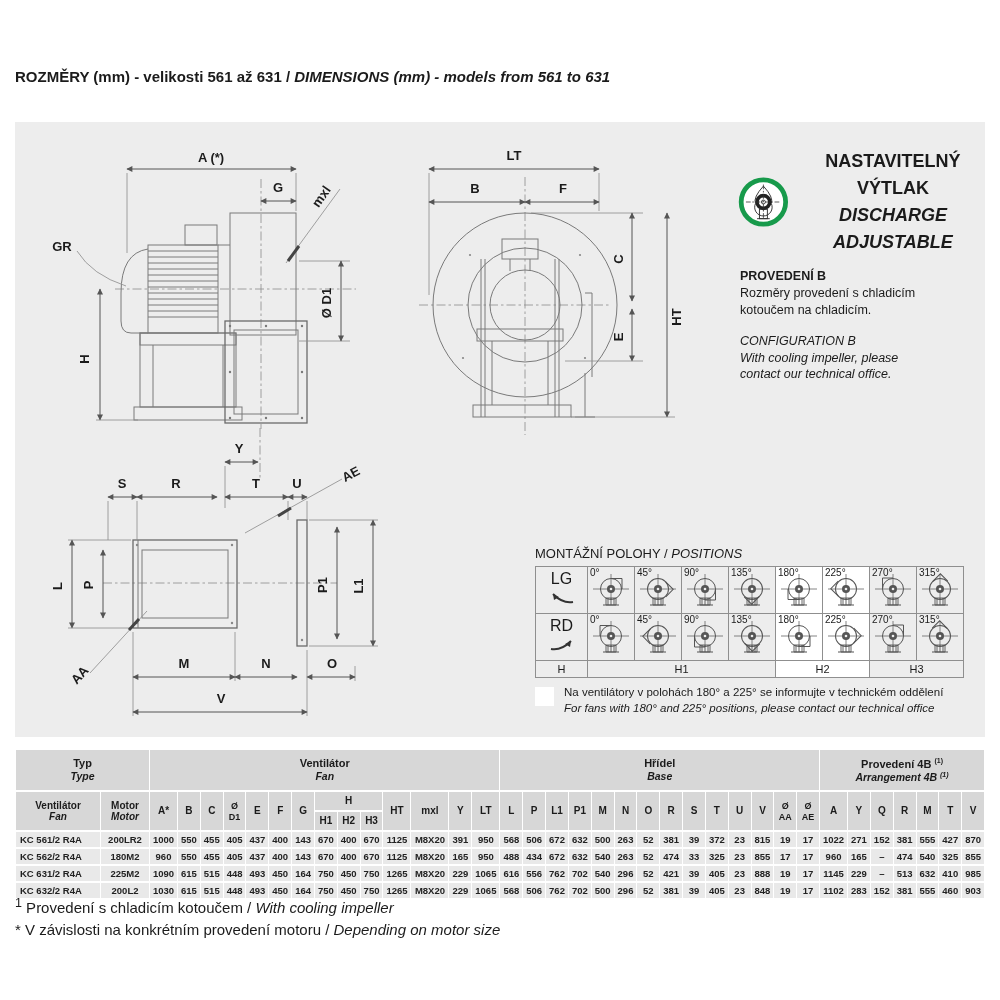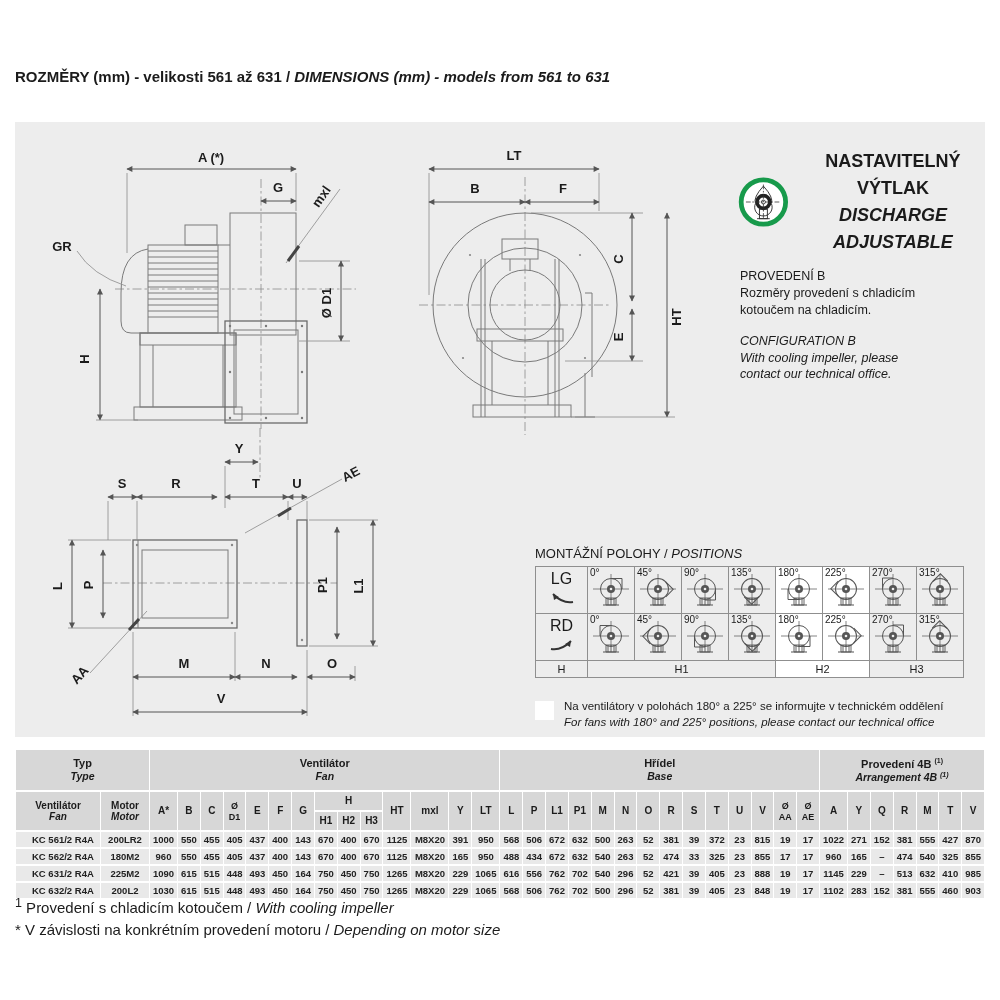--- a/index.html
+++ b/index.html
@@ -19,46 +19,46 @@
   .ext { stroke:#8a8a8a; fill:none; stroke-width:0.8; }
   .thk { stroke:#444; stroke-width:3; }
 
   .svg-side { position:absolute; left:5px; top:11px; }
   .svg-front { position:absolute; left:380px; top:11px; }
   .svg-top { position:absolute; left:30px; top:306px; }
 
   .badge { position:absolute; left:723px; top:26px; display:flex; align-items:center; gap:12px; }
   .badge-text { font-size:18px; font-weight:700; line-height:1.5;text-align:center; }
   .config { position:absolute; left:725px; top:146px; font-size:12.5px; line-height:1.35; }
-  .config .hd { font-weight:400; }
+  .config .hd { font-weight:700; }
   .config .sp { height:14px; }
 
   .positions { position:absolute; left:520px; top:424px; width:440px; }
   .pos-title { font-size:13px; margin-bottom:5px; }
   .pos-table { border-collapse:collapse; }
   .pos-table td { border:1px solid #8f8f8f; padding:0; text-align:center; vertical-align:top; }
   .pos-table td.hl { background:#ffffff; }
   .pos-cell { position:relative; width:46px; height:46px; }
   .pos-ang { position:absolute; left:2px; top:0px; font-size:10px; font-weight:400; }
   .pos-cell svg { position:absolute; left:3px; top:6px; }
   .pos-lbl { width:52px; height:46px; vertical-align:middle !important; }
   .pos-lbl .t { font-size:16px; font-weight:400; }
   .pos-foot { font-size:11px; font-weight:400; height:16px; line-height:16px; vertical-align:middle !important; }
-  .pos-note { display:flex; gap:10px; margin-top:21px; font-size:11.5px; line-height:1.35; }
+  .pos-note { display:flex; gap:10px; margin-top:7px; font-size:11.5px; line-height:1.35; }
   .swatch { width:19px; height:19px; background:#fff; flex:0 0 auto; margin-top:2px; }
 
   .dim-table { position:absolute; left:15px; top:748px; width:970px; border-collapse:separate; border-spacing:1px 2px; table-layout:fixed; }
   .dim-table th, .dim-table td { background:#e9e9e9; font-size:9.5px; font-weight:700; text-align:center; padding:0; overflow:hidden; white-space:nowrap; }
   .dim-table thead th { background:#d7d7d7; line-height:1.15; }
   .dim-table .grp { font-size:11px; height:40px; }
   .dim-table .grp .it { font-size:10.5px; }
   .dim-table .ch { height:18px; font-size:10px; }
   .dim-table .ch2 { font-size:9px; line-height:1; }
   .dim-table td { height:15px; color:#222; }
-  .dim-table td.nm { text-align:left; padding-left:16px; }
+  .dim-table td.nm { text-align:left; padding-left:4px; }
   .dim-table sup { font-size:7px; }
 
   .footnotes { position:absolute; left:15px; top:894px; font-size:15px; line-height:1.45; }
 </style>
 </head>
 <body>
 
 <div class="page">
 
   <div class="title">

